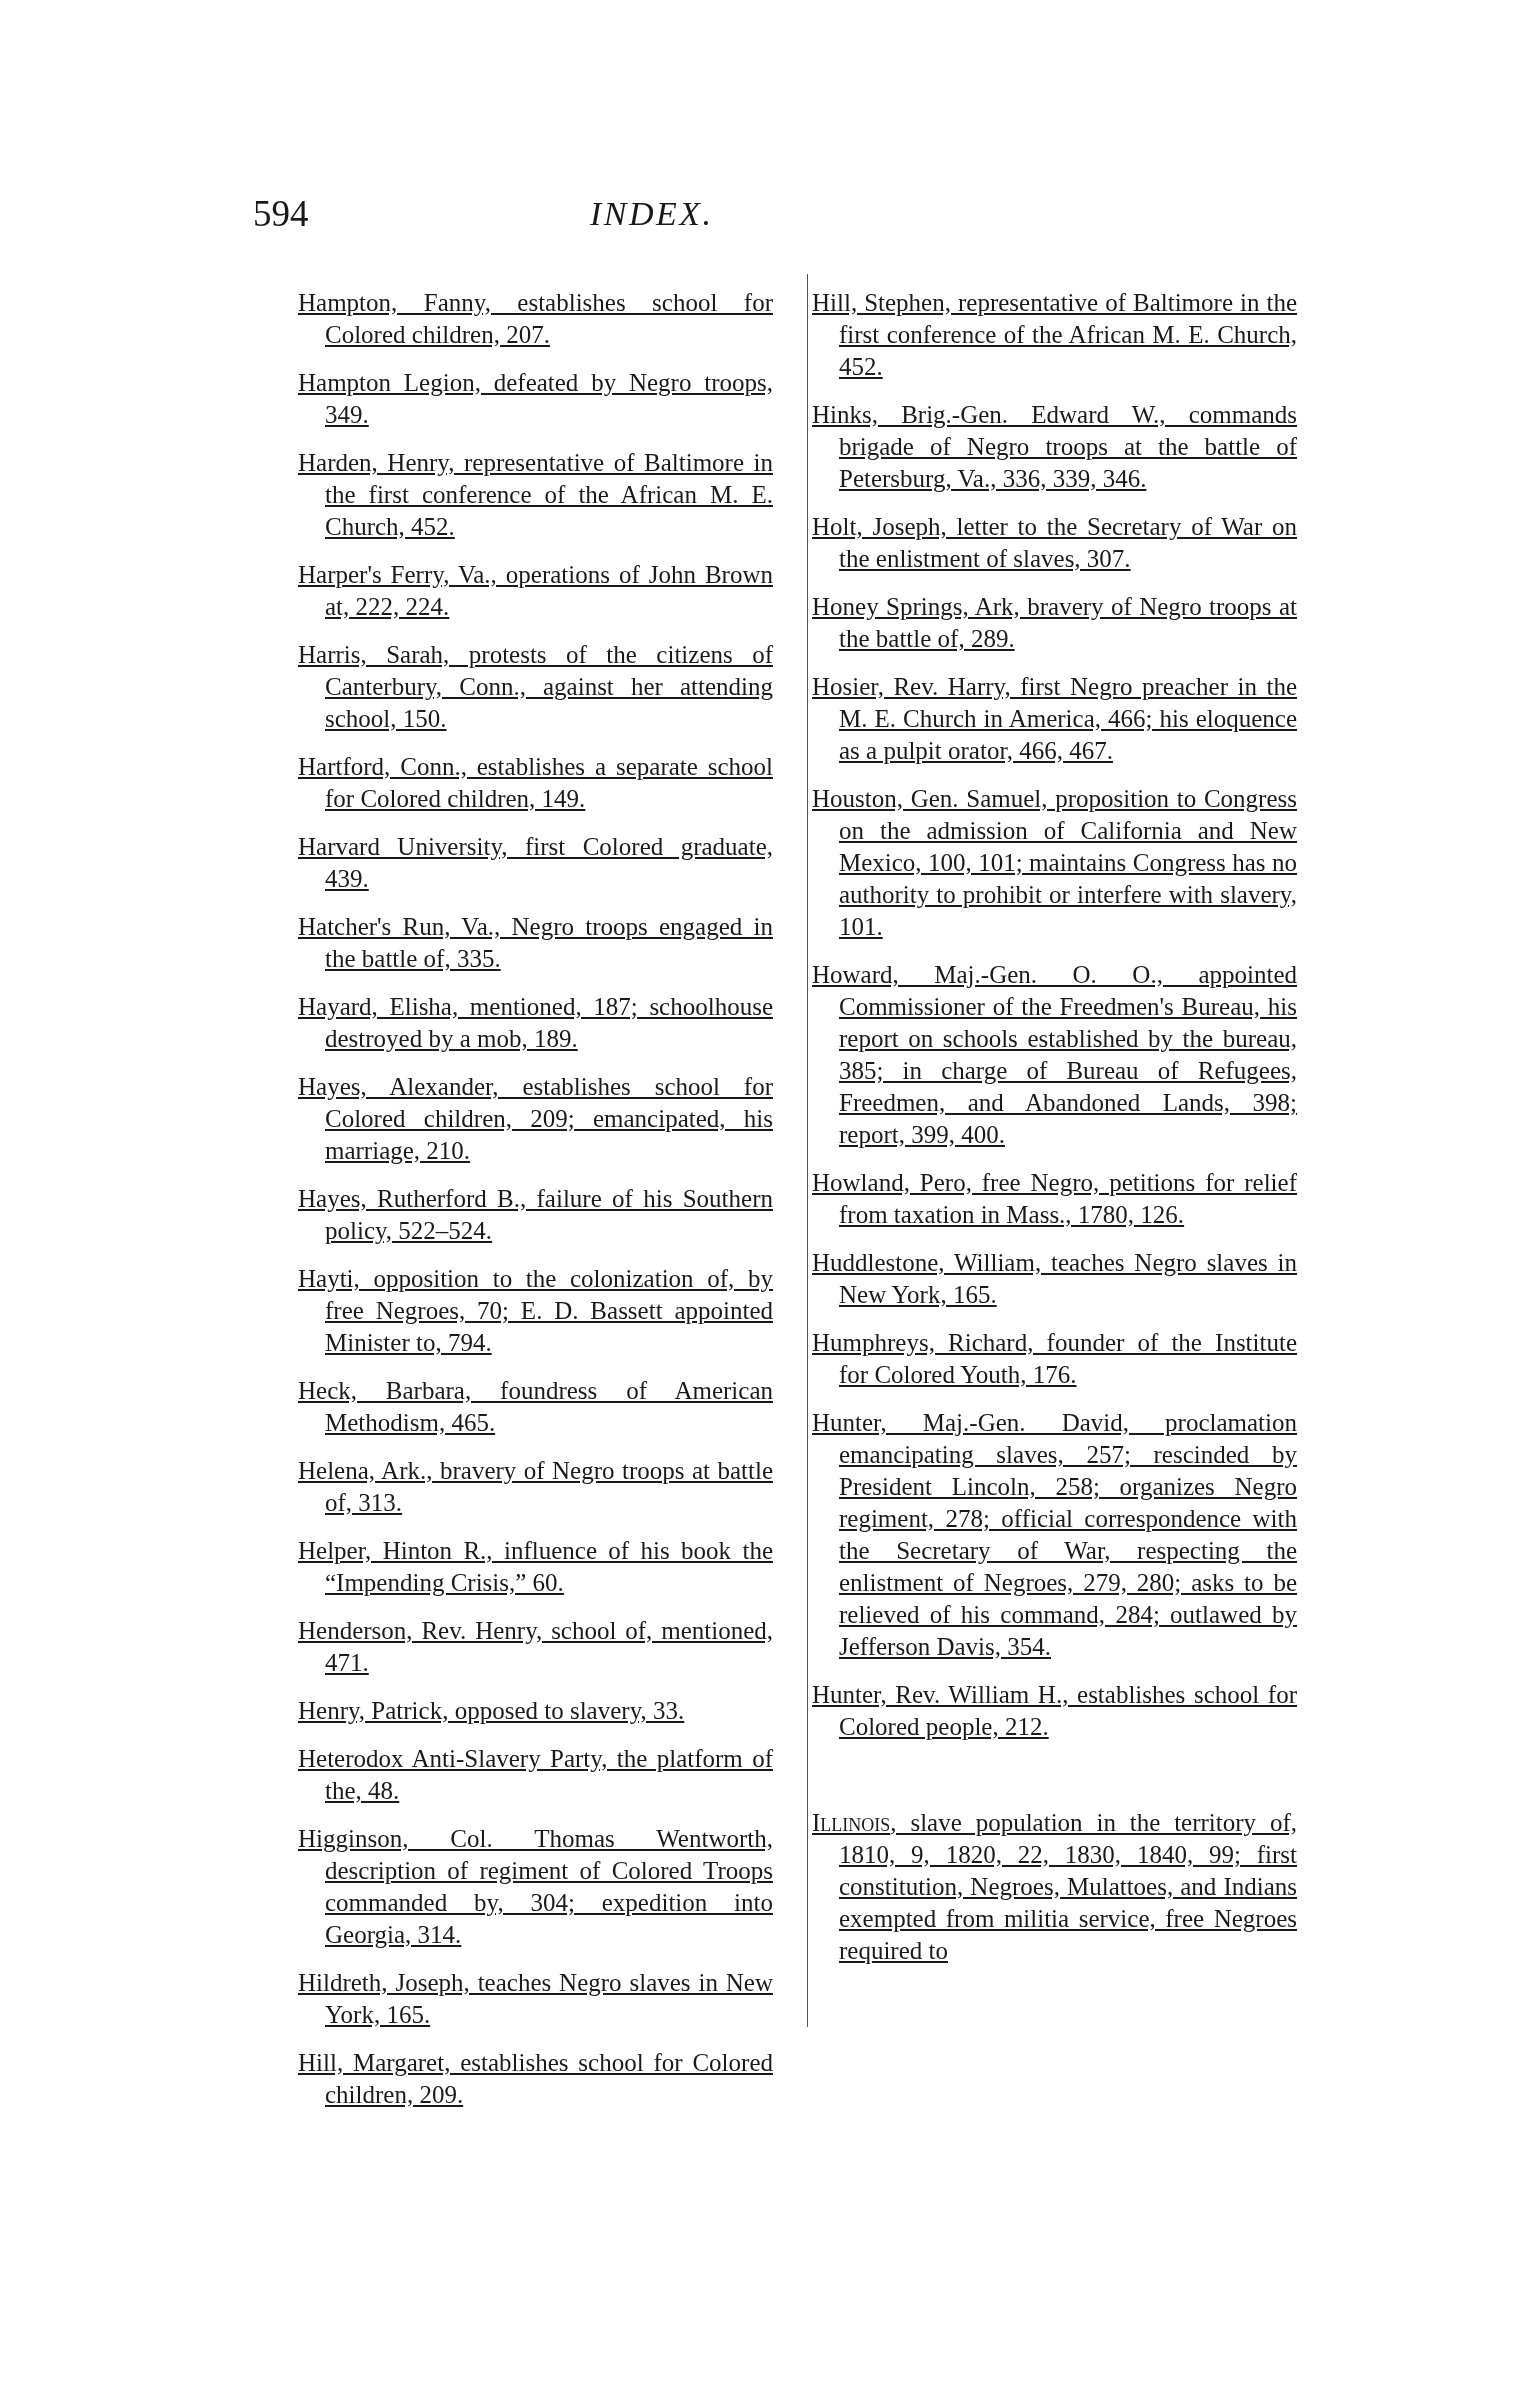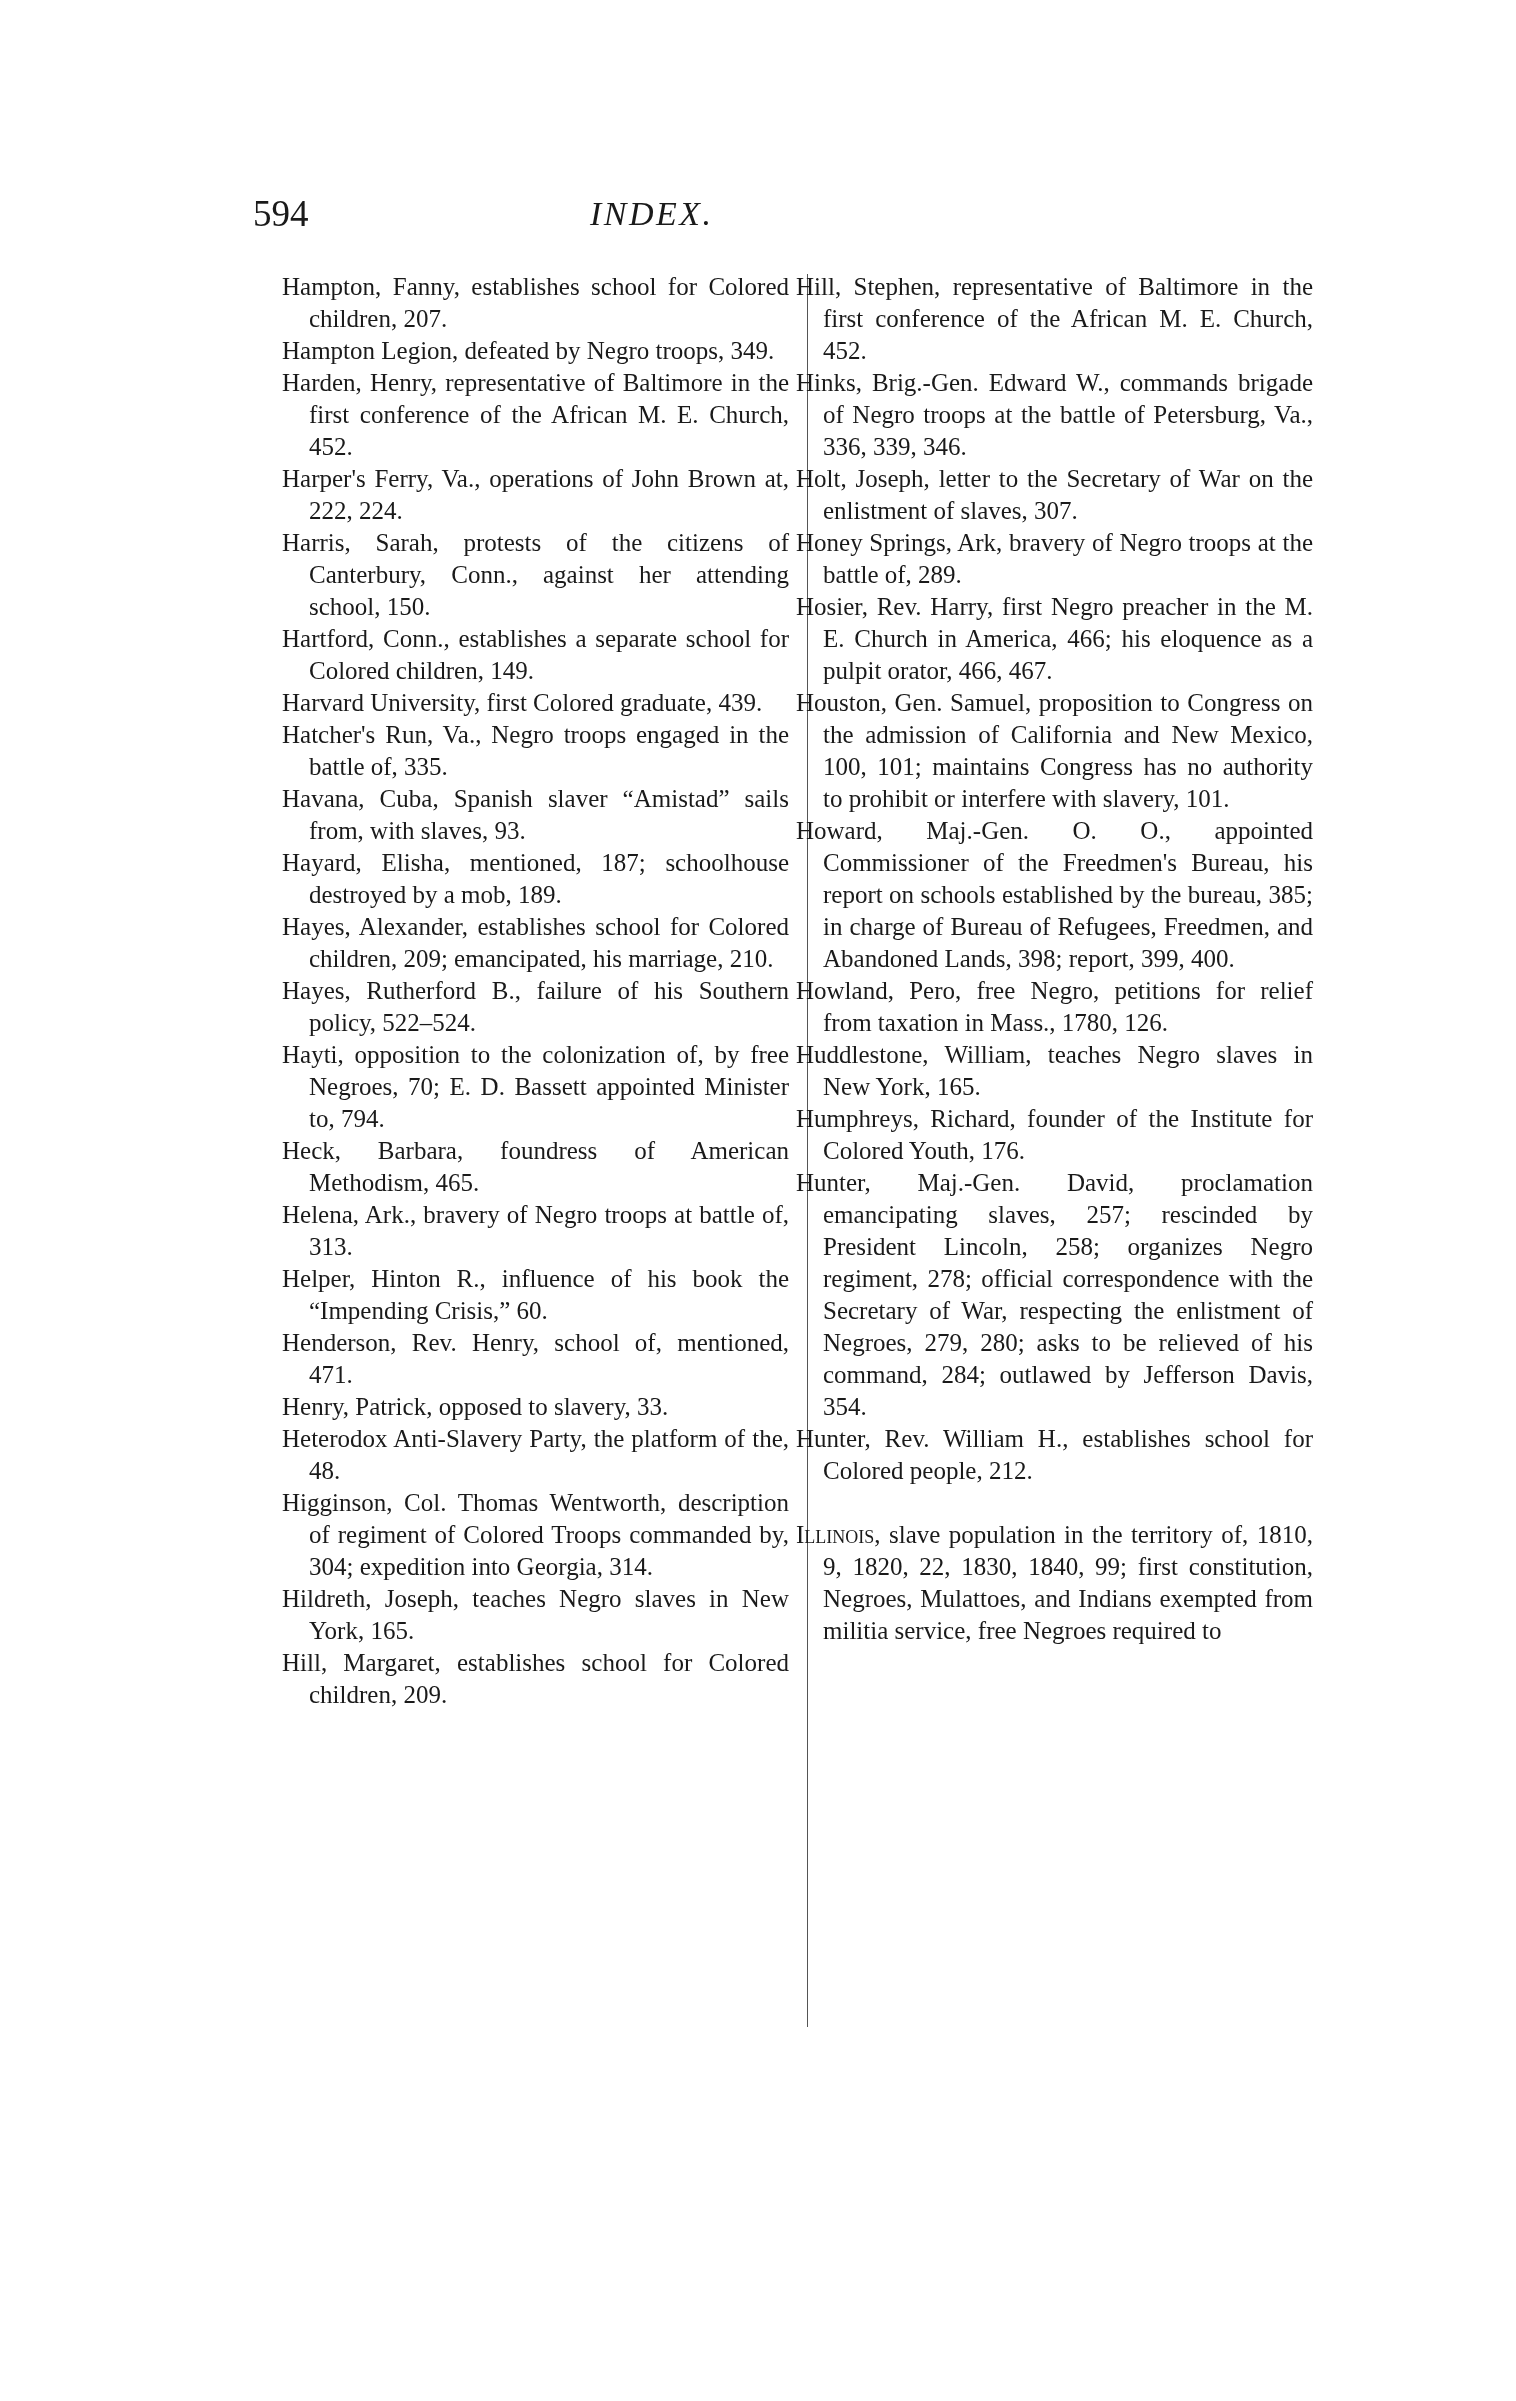--- a/index.html
+++ b/index.html
@@ -22,42 +22,42 @@
   }
   .col-left { left: 282px; width: 507px; }
   .col-right { left: 796px; width: 517px; }
   .divider {
     position: absolute; left: 807px; top: 274px; width: 0; height: 1753px;
     border-left: 1.7px solid #555;
   }
   .entry {
     text-align: justify; text-align-last: left;
     padding-left: 27px; text-indent: -27px;
-    margin: 0;
+    margin: 16px;
+    text-decoration: underline;
   }
   .gap { height: 32px; }
   .smallcaps { font-variant: small-caps; }
 </style>
 </head>
 <body>
 
 <div>
   <div class="page-number">594</div>
   <div class="running-head">INDEX.</div>
 
   <div class="column col-left">
     <p class="entry">Hampton, Fanny, establishes school for Colored children, 207.</p>
     <p class="entry">Hampton Legion, defeated by Negro troops, 349.</p>
     <p class="entry">Harden, Henry, representative of Baltimore in the first conference of the African M. E. Church, 452.</p>
     <p class="entry">Harper's Ferry, Va., operations of John Brown at, 222, 224.</p>
     <p class="entry">Harris, Sarah, protests of the citizens of Canterbury, Conn., against her attending school, 150.</p>
     <p class="entry">Hartford, Conn., establishes a separate school for Colored children, 149.</p>
     <p class="entry">Harvard University, first Colored graduate, 439.</p>
     <p class="entry">Hatcher's Run, Va., Negro troops engaged in the battle of, 335.</p>
-    <p class="entry">Havana, Cuba, Spanish slaver “Amistad” sails from, with slaves, 93.</p>
     <p class="entry">Hayard, Elisha, mentioned, 187; schoolhouse destroyed by a mob, 189.</p>
     <p class="entry">Hayes, Alexander, establishes school for Colored children, 209; emancipated, his marriage, 210.</p>
     <p class="entry">Hayes, Rutherford B., failure of his Southern policy, 522–524.</p>
     <p class="entry">Hayti, opposition to the colonization of, by free Negroes, 70; E. D. Bassett appointed Minister to, 794.</p>
     <p class="entry">Heck, Barbara, foundress of American Methodism, 465.</p>
     <p class="entry">Helena, Ark., bravery of Negro troops at battle of, 313.</p>
     <p class="entry">Helper, Hinton R., influence of his book the “Impending Crisis,” 60.</p>
     <p class="entry">Henderson, Rev. Henry, school of, mentioned, 471.</p>
     <p class="entry">Henry, Patrick, opposed to slavery, 33.</p>
     <p class="entry">Heterodox Anti-Slavery Party, the platform of the, 48.</p>

